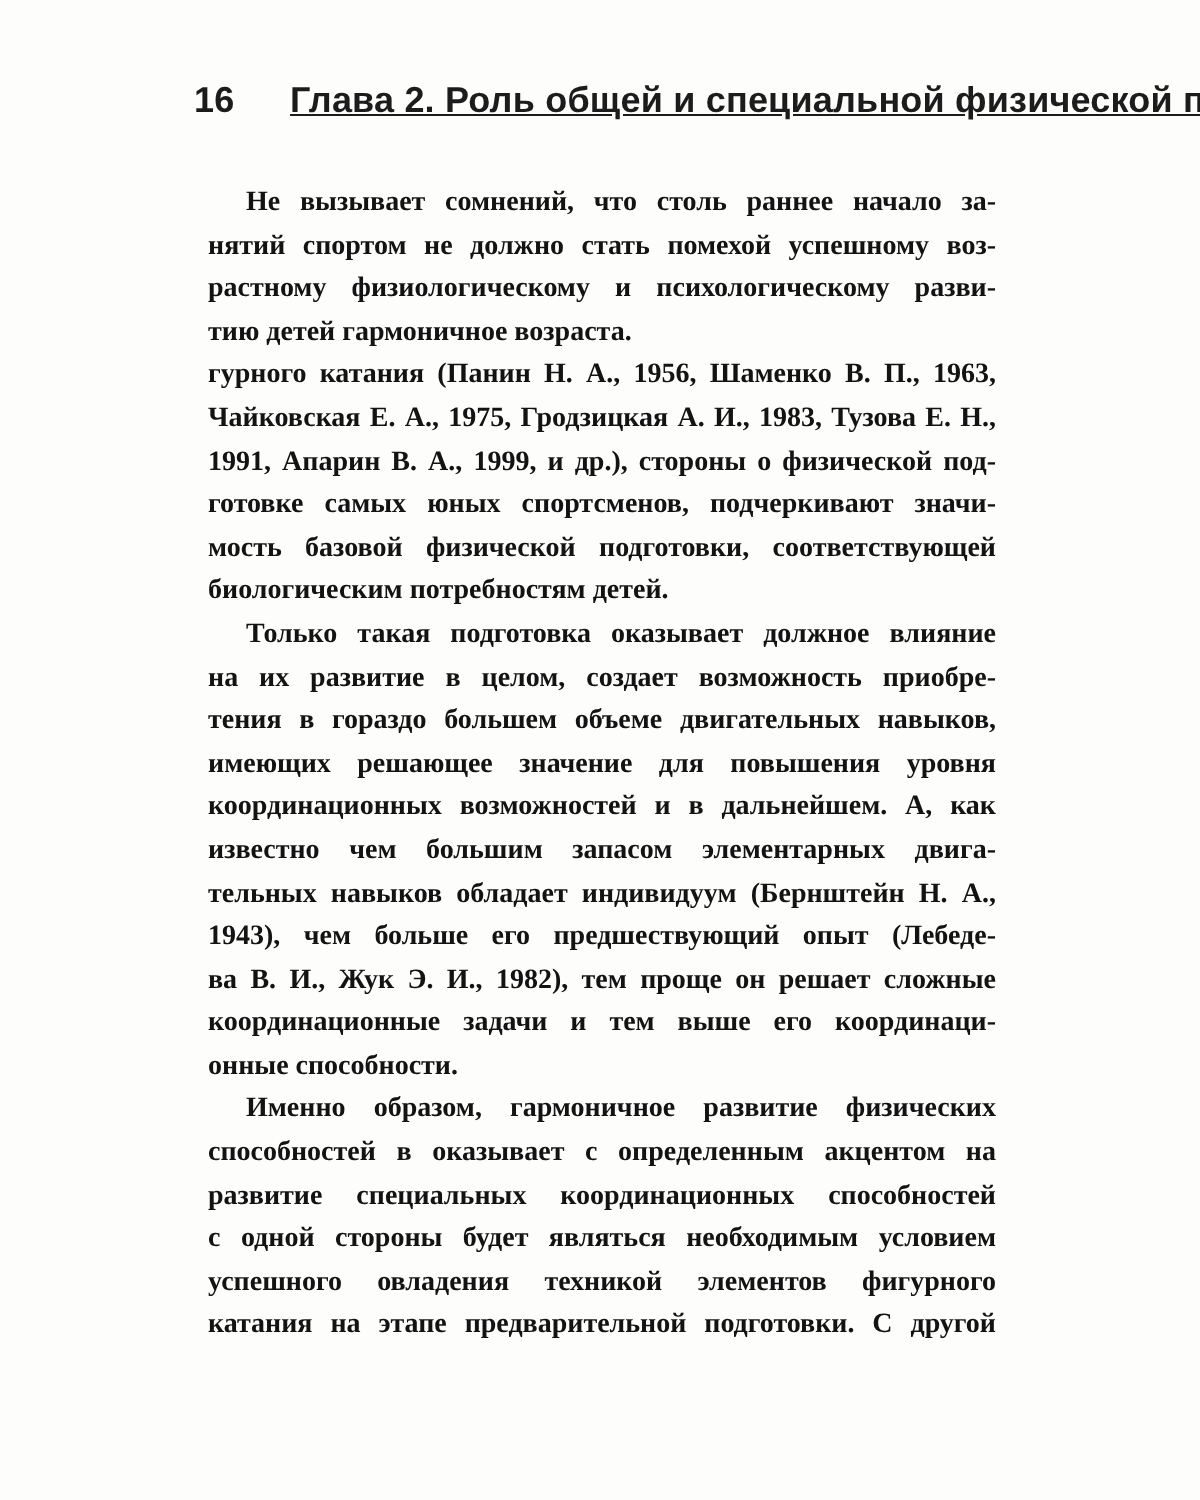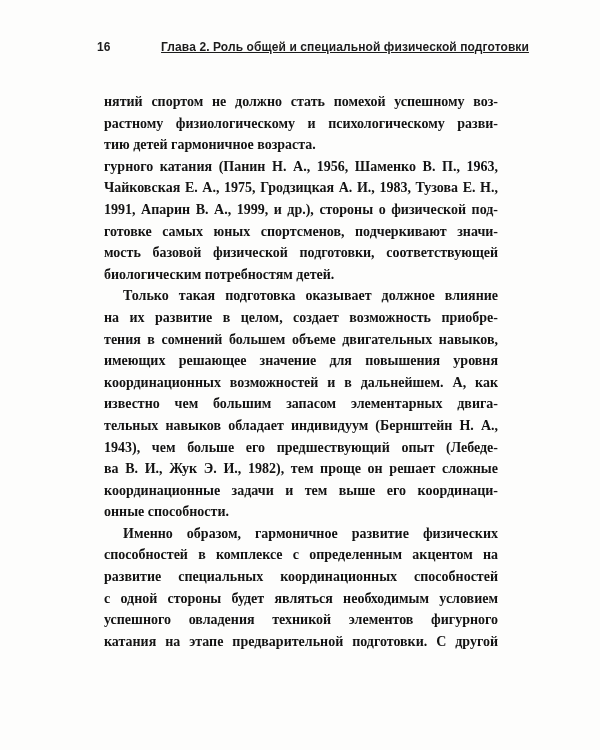--- a/index.html
+++ b/index.html
@@ -15,21 +15,21 @@
     overflow: hidden;
   }
   .header {
     position: absolute;
     top: 40px;
     left: 0;
     width: 600px;
     height: 18px;
     font-family: "Liberation Sans", sans-serif;
     font-weight: 700;
-    font-size: 12px;
+    font-size: 18px;
     color: #1c1c1c;
     letter-spacing: 0.1px;
     text-align: center;
   }
   .page-num {
     position: absolute;
     left: 97px;
     top: 0;
   }
   .chapter-title {
@@ -66,40 +66,41 @@
 </style>
 </head>
 <body>
 
 <div class="page">
   <div class="header">
     <span class="page-num">16</span>
     <span class="chapter-title">Глава 2. Роль общей и специальной физической подготовки</span>
   </div>
   <div class="body-col">
+      <div class="line indent">Не вызывает сомнений, что столь раннее начало за-</div>
       <div class="line">нятий спортом не должно стать помехой успешному воз-</div>
       <div class="line">растному физиологическому и психологическому разви-</div>
       <div class="line para-end">тию детей гармоничное возраста.</div>
       <div class="line">гурного катания (Панин Н. А., 1956, Шаменко В. П., 1963,</div>
       <div class="line">Чайковская Е. А., 1975, Гродзицкая А. И., 1983, Тузова Е. Н.,</div>
       <div class="line">1991, Апарин В. А., 1999, и др.), стороны о физической под-</div>
       <div class="line">готовке самых юных спортсменов, подчеркивают значи-</div>
       <div class="line">мость базовой физической подготовки, соответствующей</div>
       <div class="line para-end">биологическим потребностям детей.</div>
       <div class="line indent">Только такая подготовка оказывает должное влияние</div>
       <div class="line">на их развитие в целом, создает возможность приобре-</div>
-      <div class="line">тения в сомнений большем объеме двигательных навыков,</div>
+      <div class="line">тения в гораздо большем объеме двигательных навыков,</div>
       <div class="line">имеющих решающее значение для повышения уровня</div>
       <div class="line">координационных возможностей и в дальнейшем. А, как</div>
       <div class="line">известно чем большим запасом элементарных двига-</div>
       <div class="line">тельных навыков обладает индивидуум (Бернштейн Н. А.,</div>
       <div class="line">1943), чем больше его предшествующий опыт (Лебеде-</div>
       <div class="line">ва В. И., Жук Э. И., 1982), тем проще он решает сложные</div>
       <div class="line">координационные задачи и тем выше его координаци-</div>
       <div class="line para-end">онные способности.</div>
       <div class="line indent">Именно образом, гармоничное развитие физических</div>
-      <div class="line">способностей в комплексе с определенным акцентом на</div>
+      <div class="line">способностей в оказывает с определенным акцентом на</div>
       <div class="line">развитие специальных координационных способностей</div>
       <div class="line">с одной стороны будет являться необходимым условием</div>
       <div class="line">успешного овладения техникой элементов фигурного</div>
       <div class="line">катания на этапе предварительной подготовки. С другой</div>
     </div>
 </div>
 
 </body></html>

